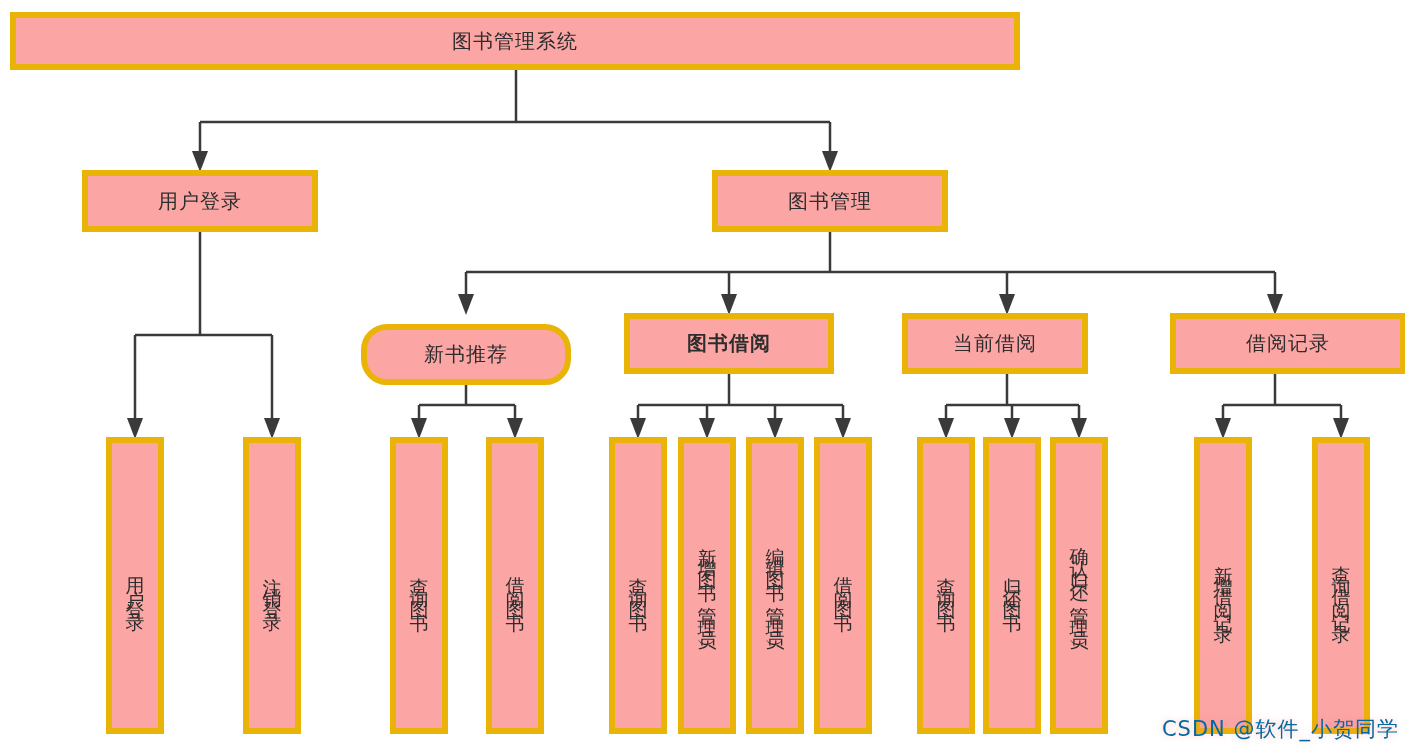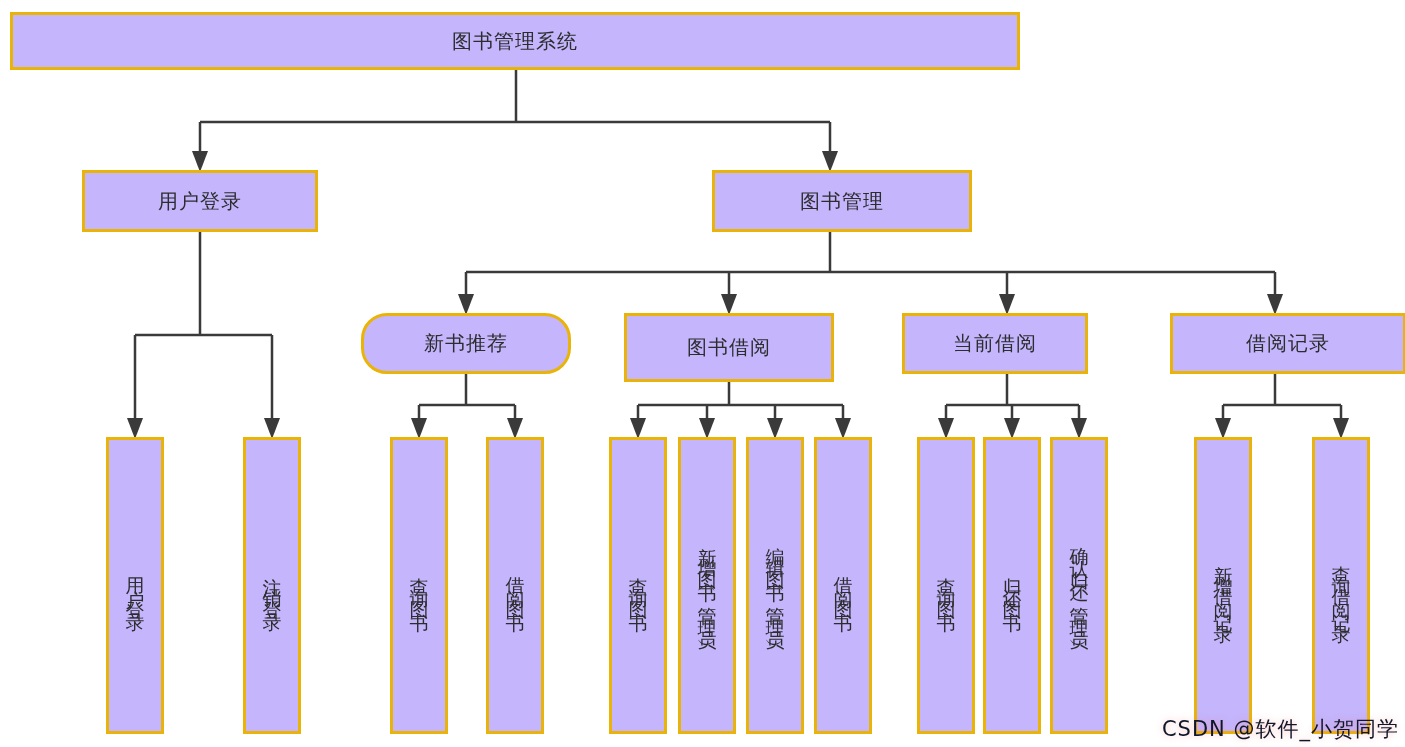--- a/index.html
+++ b/index.html
@@ -16,22 +16,22 @@
 
   svg.wires {
     position: absolute;
     left: 0; top: 0;
     width: 1405px; height: 747px;
     z-index: 1;
   }
 
   .node {
     position: absolute;
-    background: #c4b5fd;
-    border: 3px solid #eab308;
+    background: #fca5a5;
+    border: 6px solid #eab308;
     color: #2d2d2d;
     display: flex;
     align-items: center;
     justify-content: center;
     z-index: 2;
   }
   .node.h { font-size: 20px; letter-spacing: 1px; }
 
   .vtext {
     writing-mode: vertical-rl;
@@ -40,24 +40,24 @@
     line-height: 1.15;
     letter-spacing: 12px;
     color: #2d2d2d;
     white-space: nowrap;
   }
 
   
   #n-root        { left: 10px;   top: 12px;  width: 1010px; height: 58px; }
 
   #n-user-login  { left: 82px;   top: 170px; width: 236px;  height: 62px; }
-  #n-book-mgmt   { left: 712px;  top: 170px; width: 260px;  height: 62px; }
-
-  #n-new-rec     { left: 361px;  top: 313px; width: 210px;  height: 61px; border-radius: 26px; }
-  #n-borrow      { left: 624px;  top: 313px; width: 210px;  height: 69px; }
+  #n-book-mgmt   { left: 712px;  top: 170px; width: 236px;  height: 62px; }
+
+  #n-new-rec     { left: 361px;  top: 324px; width: 210px;  height: 61px; border-radius: 26px; }
+  #n-borrow      { left: 624px;  top: 313px; width: 210px;  height: 61px; font-weight: bold; }
   #n-current     { left: 902px;  top: 313px; width: 186px;  height: 61px; }
   #n-records     { left: 1170px; top: 313px; width: 236px;  height: 61px; }
 
   .leaf { top: 437px; width: 58px; height: 297px; }
   #n-leaf-login  { left: 106px; }
   #n-leaf-logout { left: 243px; }
   #n-rec-query   { left: 390px; }
   #n-rec-borrow  { left: 486px; }
   #n-bb-query    { left: 609px; }
   #n-bb-add      { left: 678px; }
@@ -67,21 +67,21 @@
   #n-cb-return   { left: 983px; }
   #n-cb-confirm  { left: 1050px; }
   #n-br-add      { left: 1194px; }
   #n-br-query    { left: 1312px; }
 
   .watermark {
     position: absolute;
     right: 6px;
     bottom: 4px;
     font-size: 21px;
-    color: #0f172a;
+    color: #0369a1;
     letter-spacing: 1px;
     z-index: 3;
     text-shadow: 0 0 7px rgba(250, 120, 120, 0.45);
   }
 </style>
 </head>
 <body>
 
 <div class="canvas">
 

